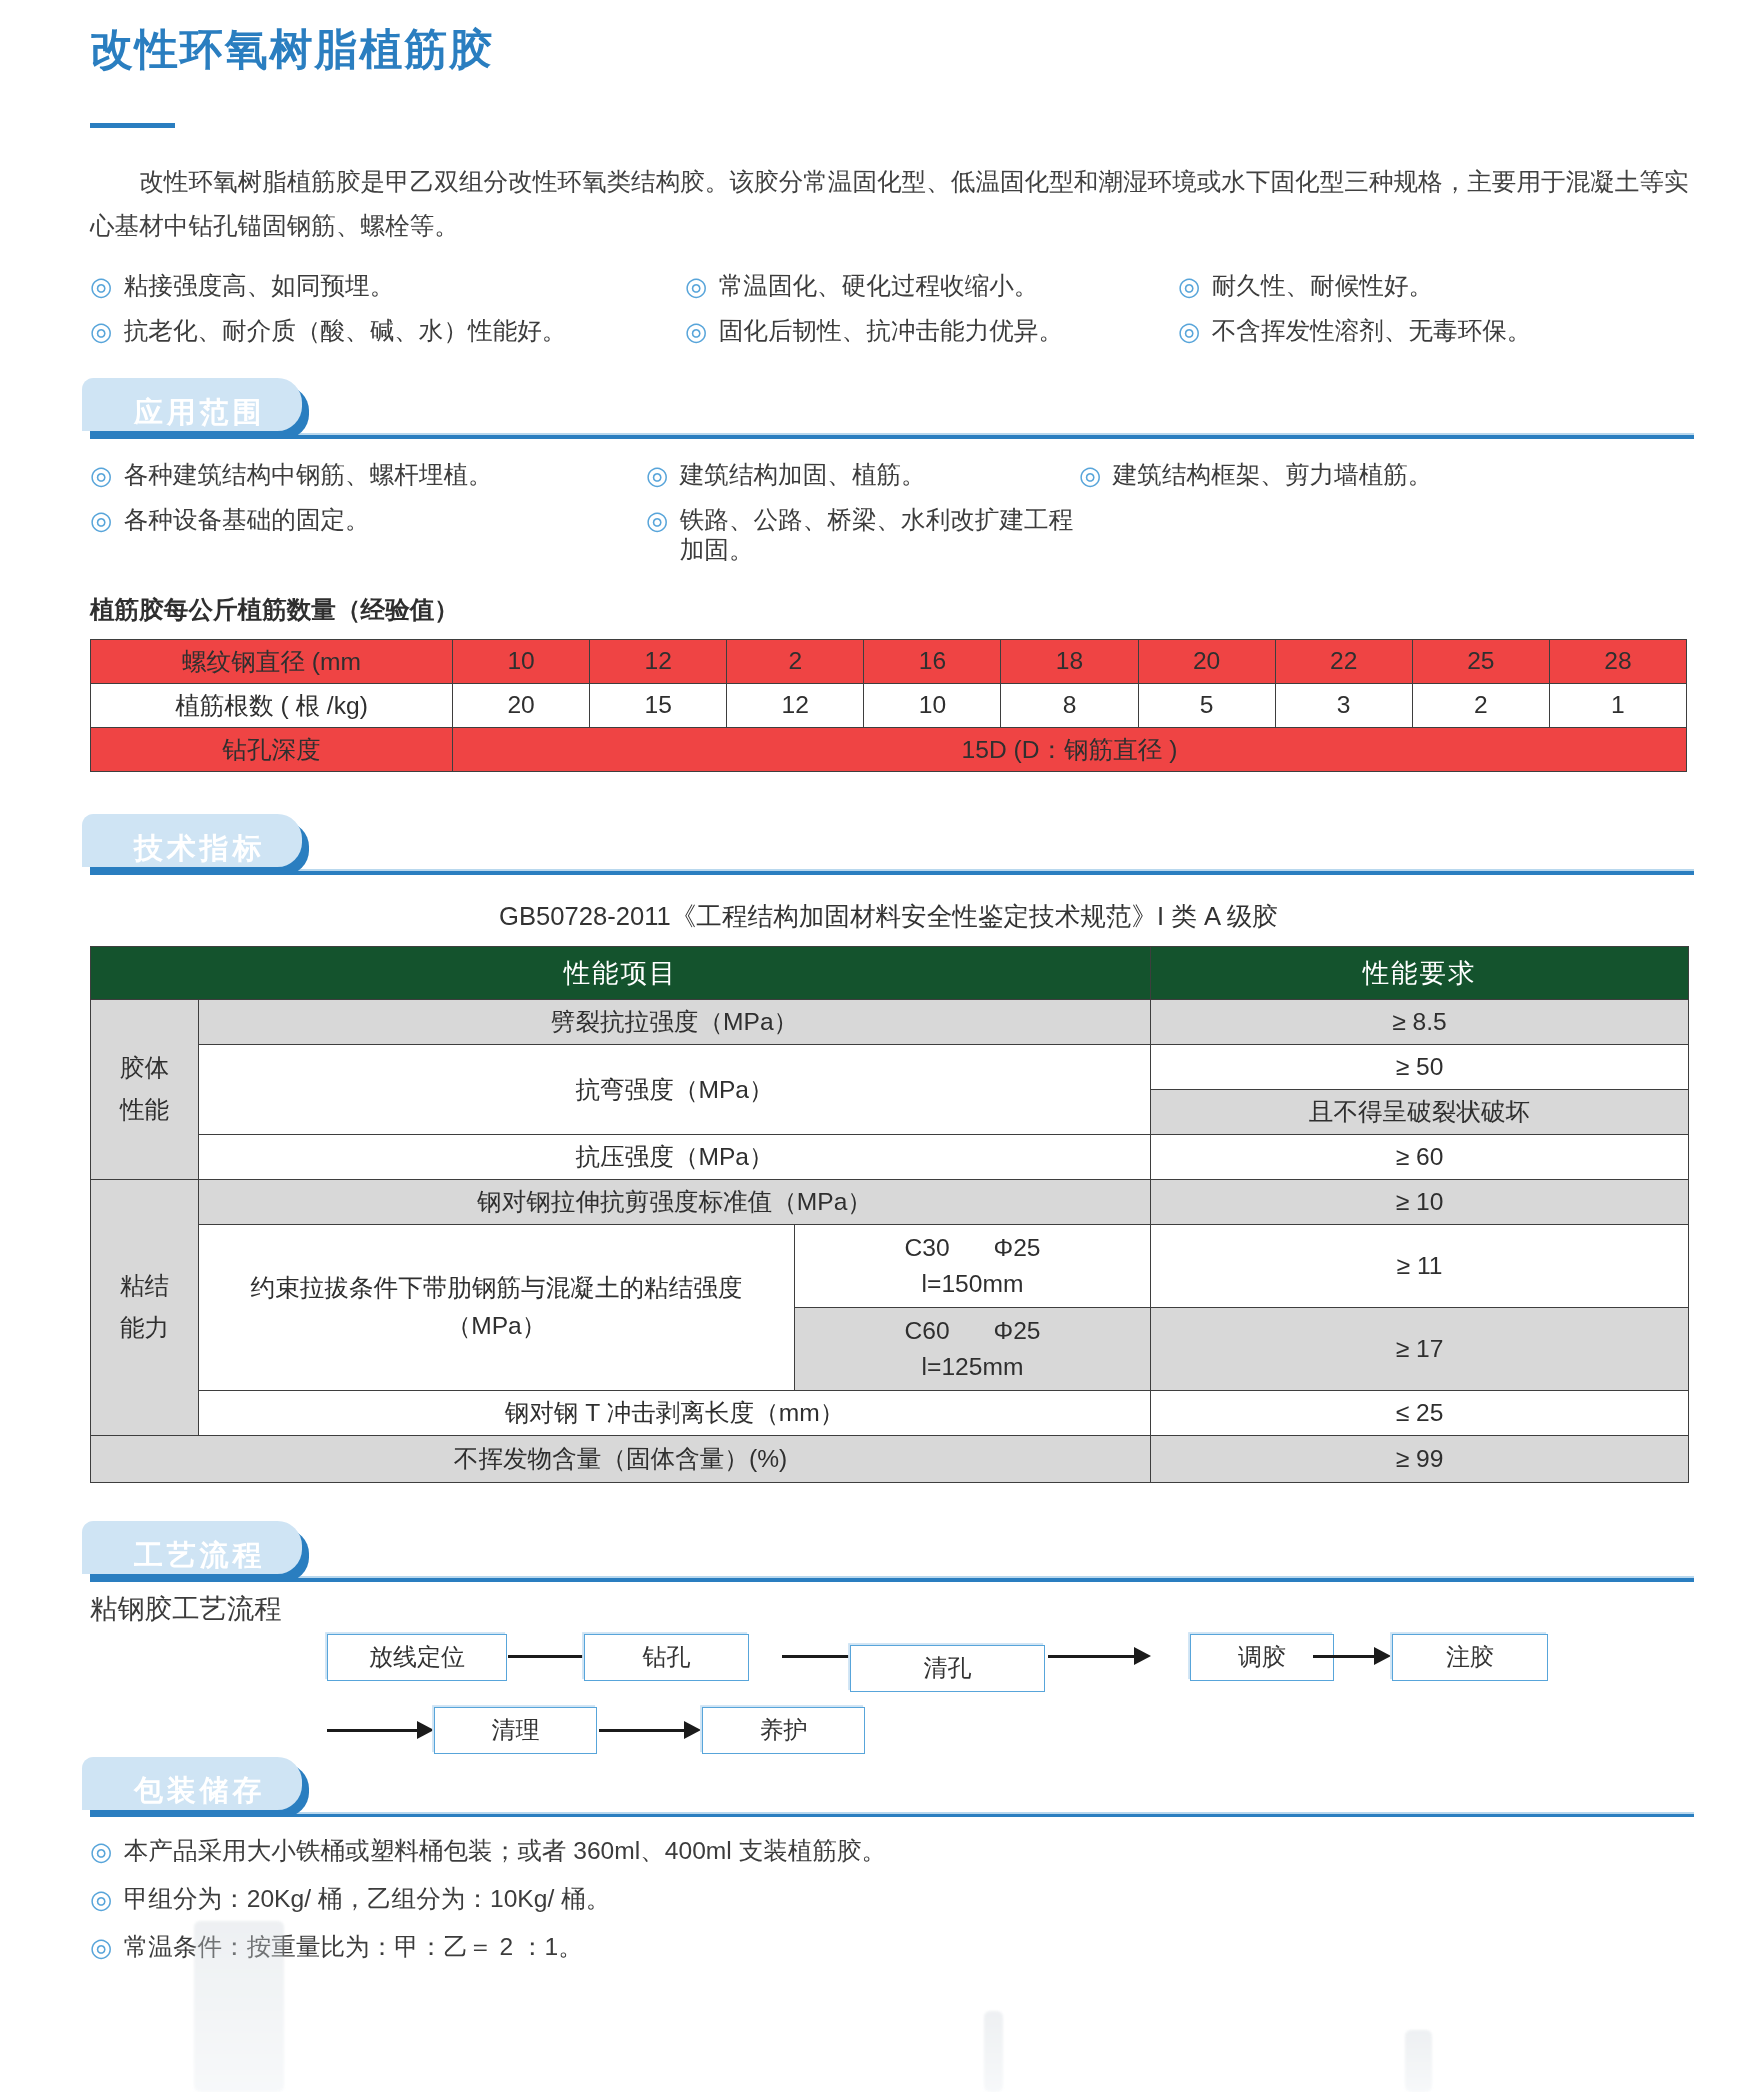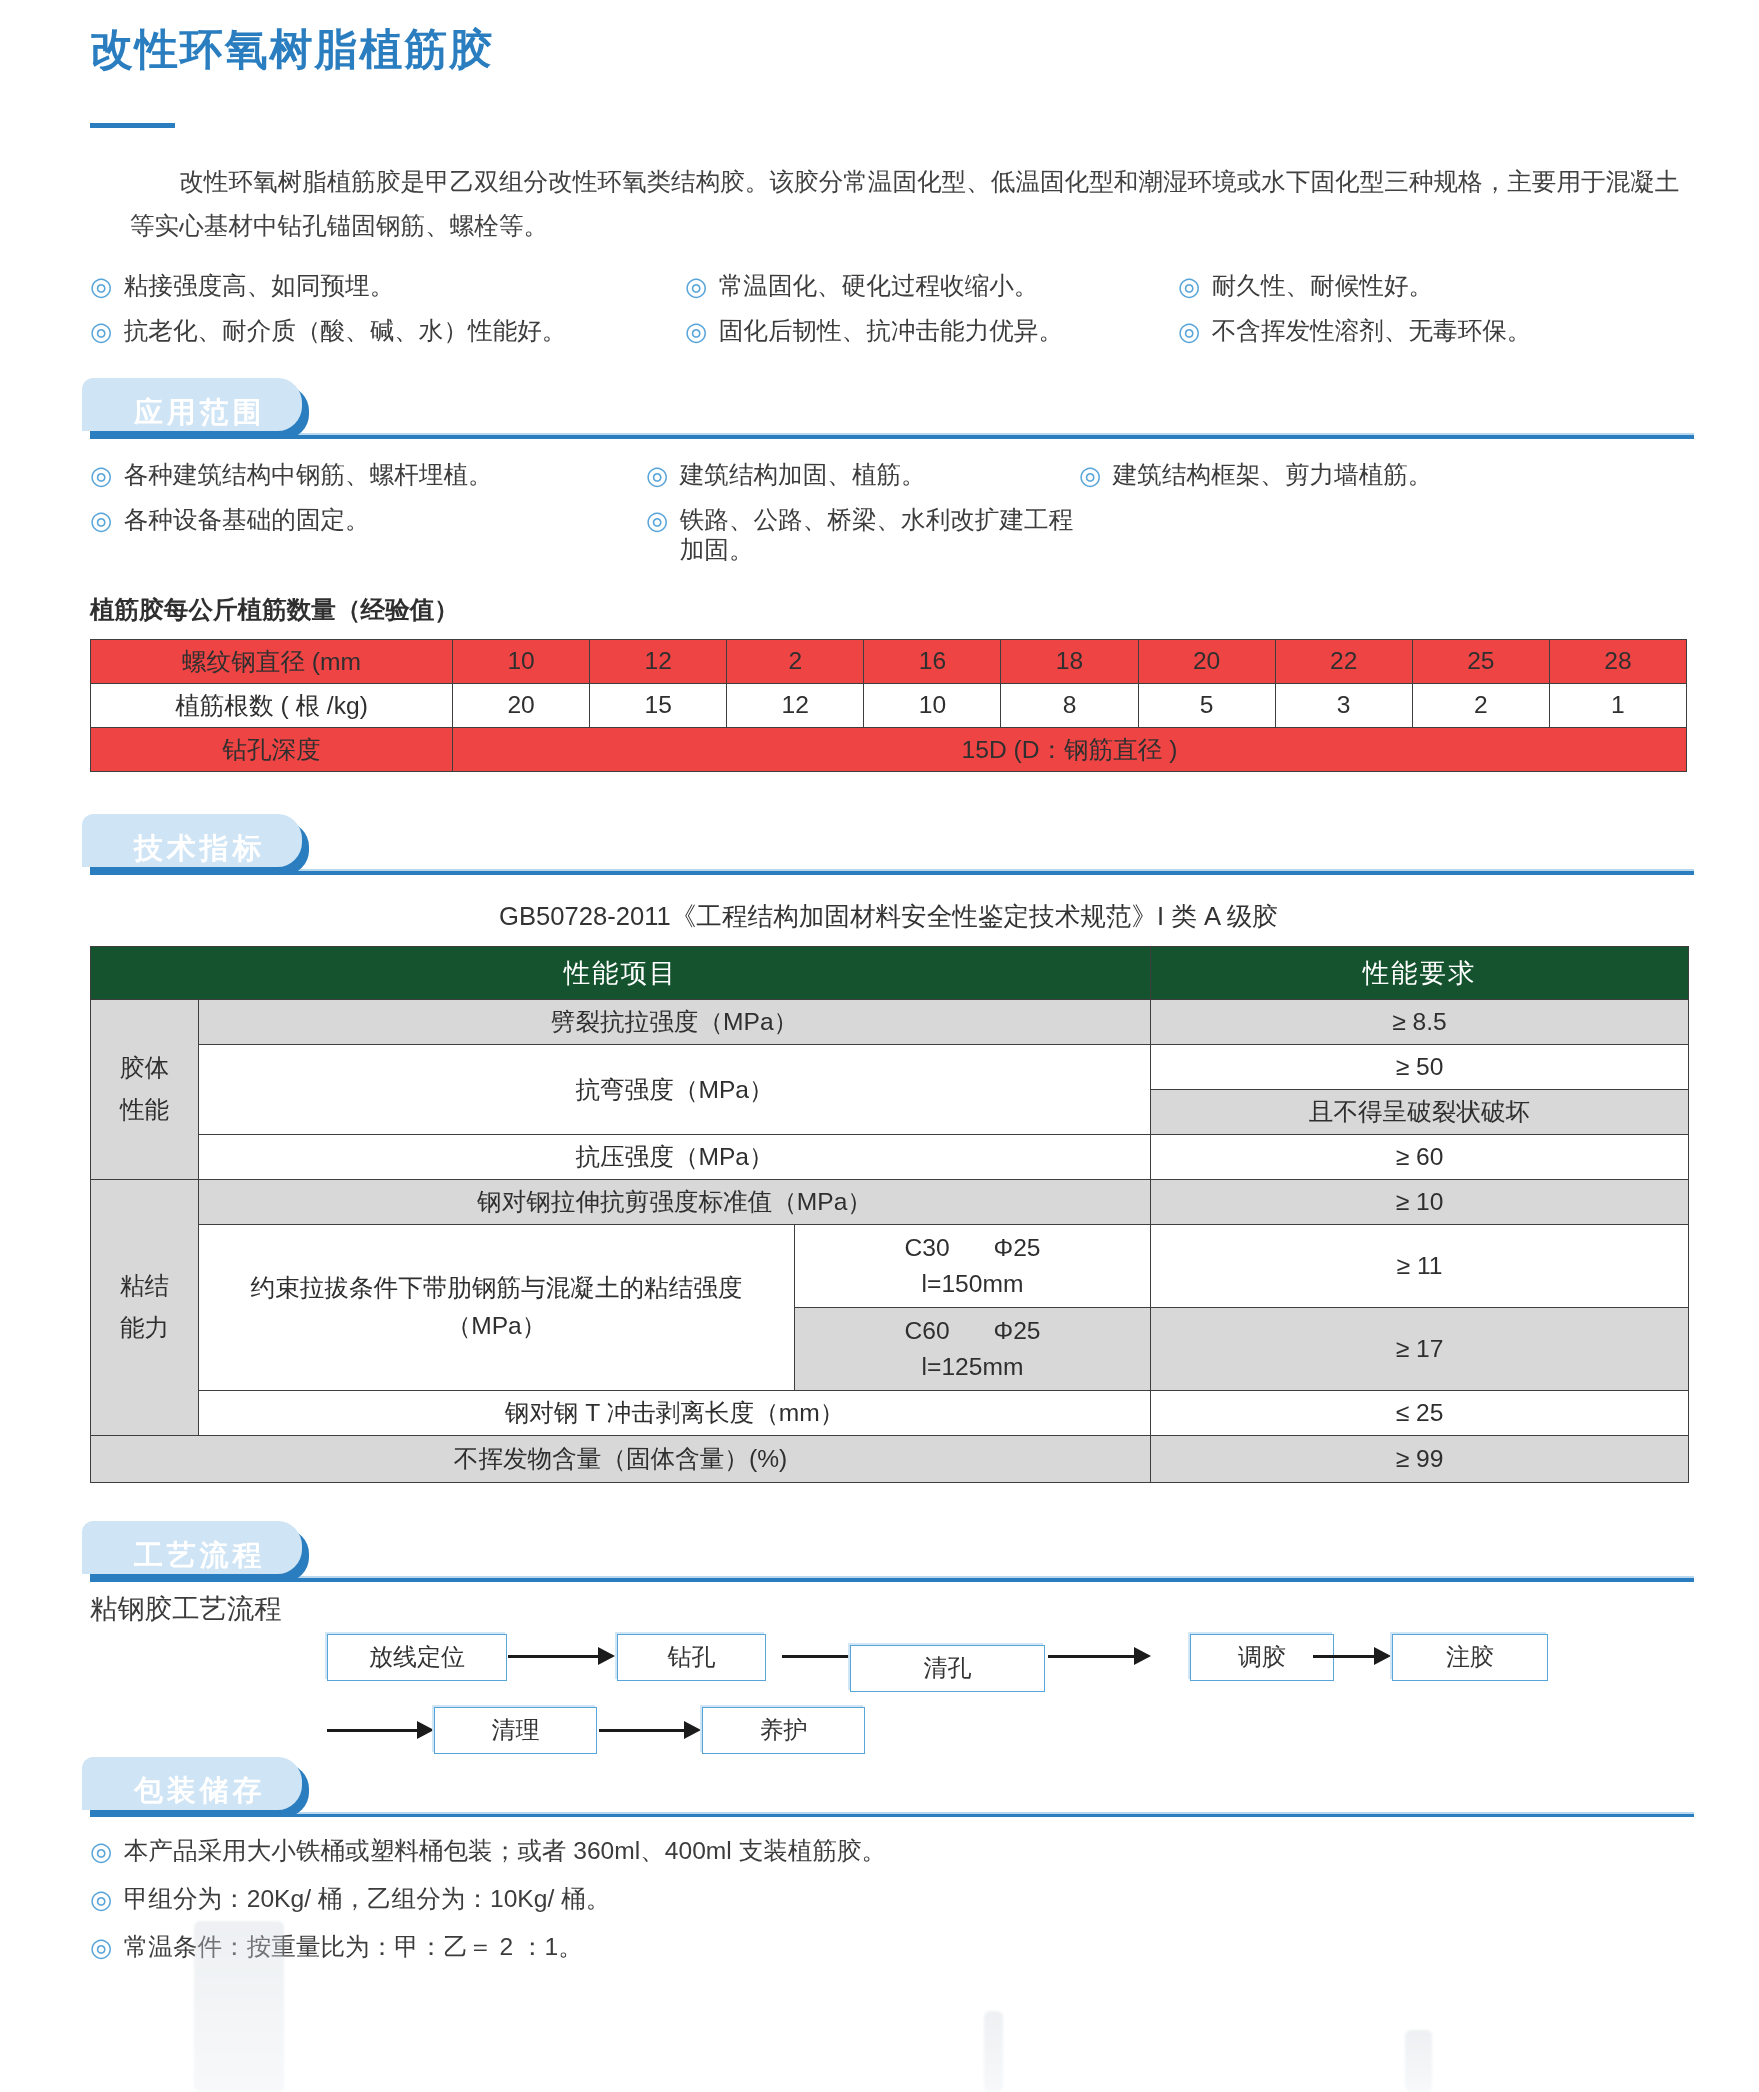--- a/index.html
+++ b/index.html
@@ -7,21 +7,21 @@
   body {
     width: 1759px; height: 2092px; position: relative; overflow: hidden;
     font-family: "Liberation Sans", "DejaVu Sans", sans-serif;
     color:#3c3c3c;
   }
   .content { margin: 0 65px 0 90px; position: relative; }
 
   
   .page-title { padding-top: 21px; font-size: 43px; font-weight: bold; color:#2a7ec0; letter-spacing: 1.9px; }
   .title-underline { margin-top: 44px; width: 85px; height: 4.7px; background:#2a7ec0; }
-  .intro { margin-top: 32px; font-size: 24.6px; line-height: 44px; color:#404040; text-indent: 2em; margin-left: 40px; }
+  .intro { margin-top: 32px; font-size: 24.6px; line-height: 44px; color:#404040; text-indent: 2em; }
 
   
   .sec-header { position: relative; height: 59px; }
   .sec-rule { position:absolute; left:0; right:0; bottom:0; height:5.7px;
               background: linear-gradient(to bottom, #b9d8ee 0 1.9px, #2a7ec0 1.9px); }
   .sec-badge { position:absolute; left:0; bottom:0; z-index:1; height:53px; line-height:53px;
                background:#2a7ec0; color:#fff; font-size:29px; font-weight:bold; letter-spacing:3.8px;
                padding: 0 44px; border-radius: 9.5px 24.6px 24.6px 0; }
   .sec-badge::before { content:""; position:absolute; z-index:-1; left:-7.6px; top:-7.6px;
                width:100%; height:100%; background:#cfe4f4; border-radius: 11.4px 24.6px 24.6px 0; }
@@ -245,21 +245,21 @@
     </table>
 
   <div class="sec-header mt42">
     <div class="sec-rule"></div>
     <div class="sec-badge">工艺流程</div>
   </div>
   <div class="flow-subtitle">粘钢胶工艺流程</div>
   <div class="flow">
     <div class="fbox" style="left:237px; top:9.5px; width:180px;">放线定位</div>
     <div class="farrow" style="left:418px; top:31px; width:91px;"></div>
-    <div class="fbox" style="left:527px; top:9.5px; width:149px;">钻孔</div>
+    <div class="fbox" style="left:494px; top:9.5px; width:165px;">钻孔</div>
     <div class="farrow" style="left:692px; top:31px; width:85px;"></div>
     <div class="fbox" style="left:760px; top:9.5px; width:195px;margin-top:11px;">清孔</div>
     <div class="farrow" style="left:958px; top:31px; width:87px;"></div>
     <div class="fbox" style="left:1100px; top:9.5px; width:144px;">调胶</div>
     <div class="farrow" style="left:1223px; top:31px; width:62px;"></div>
     <div class="fbox" style="left:1302px; top:9.5px; width:156px;">注胶</div>
 
     <div class="farrow" style="left:237px; top:105px; width:91px;"></div>
     <div class="fbox" style="left:344px; top:83px; width:163px;">清理</div>
     <div class="farrow" style="left:509px; top:105px; width:86px;"></div>

